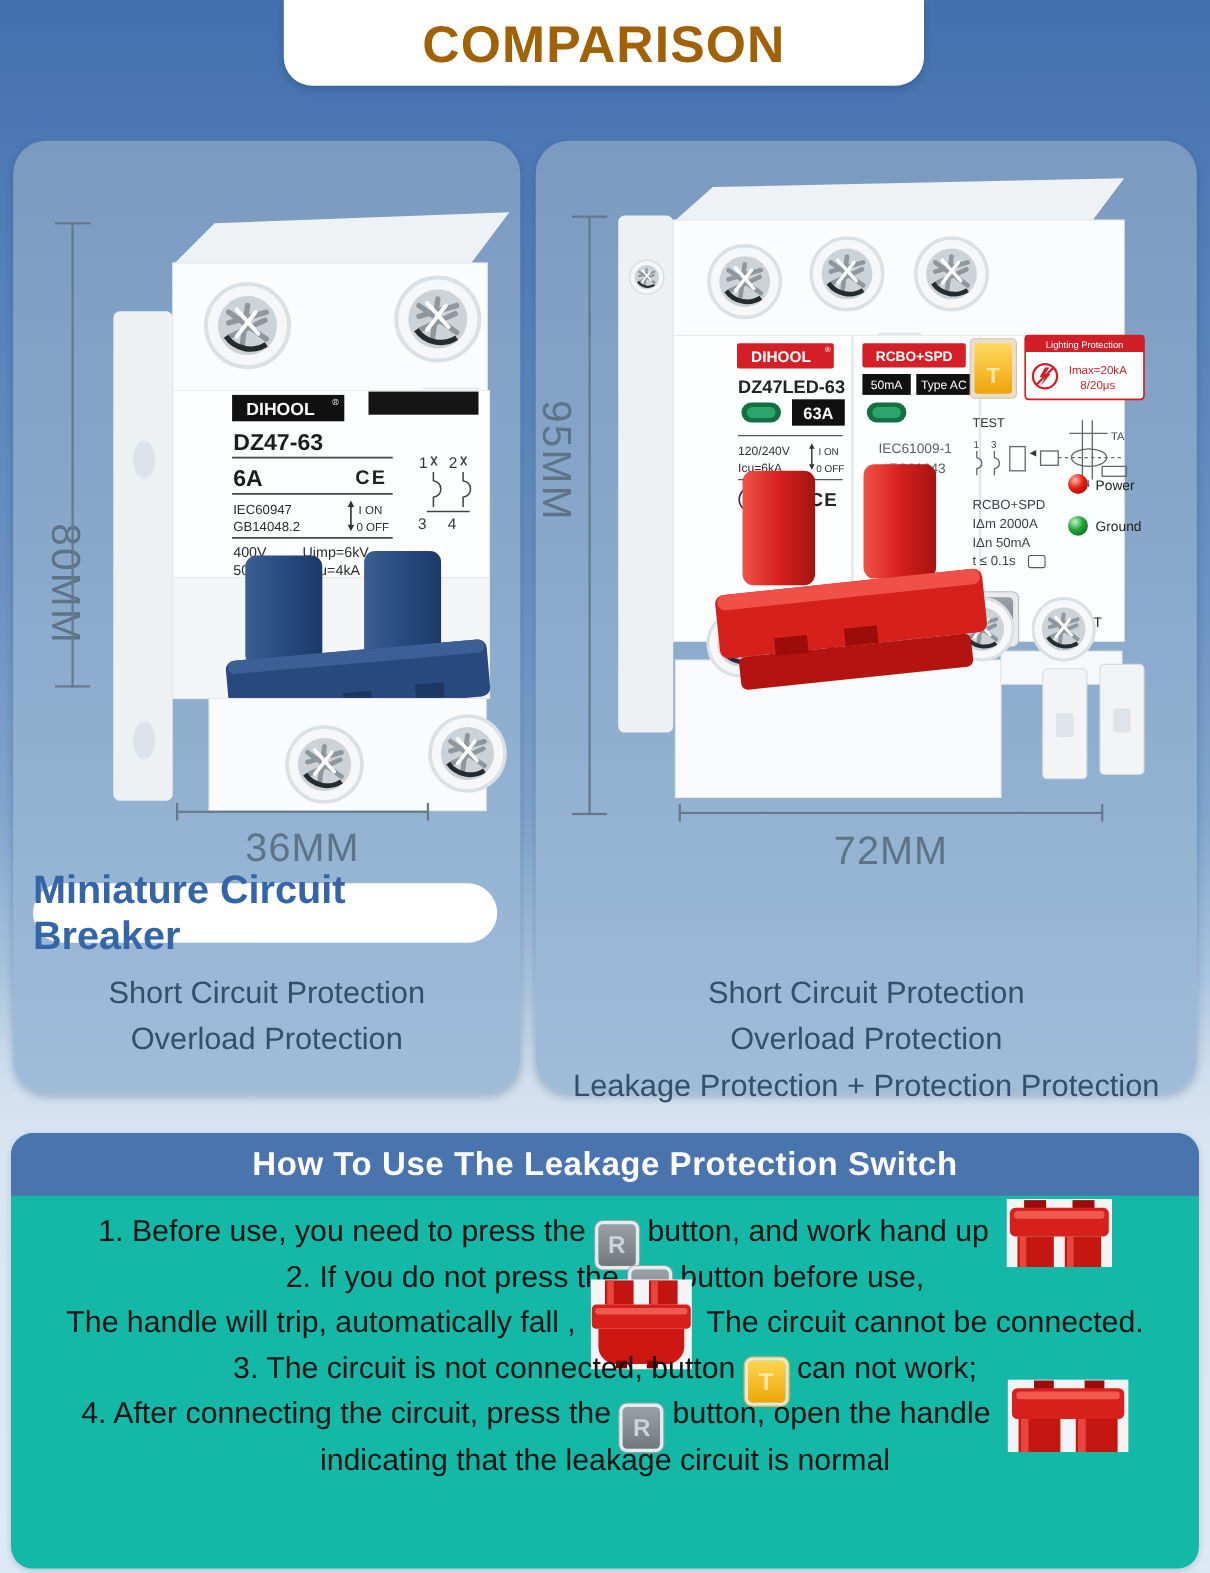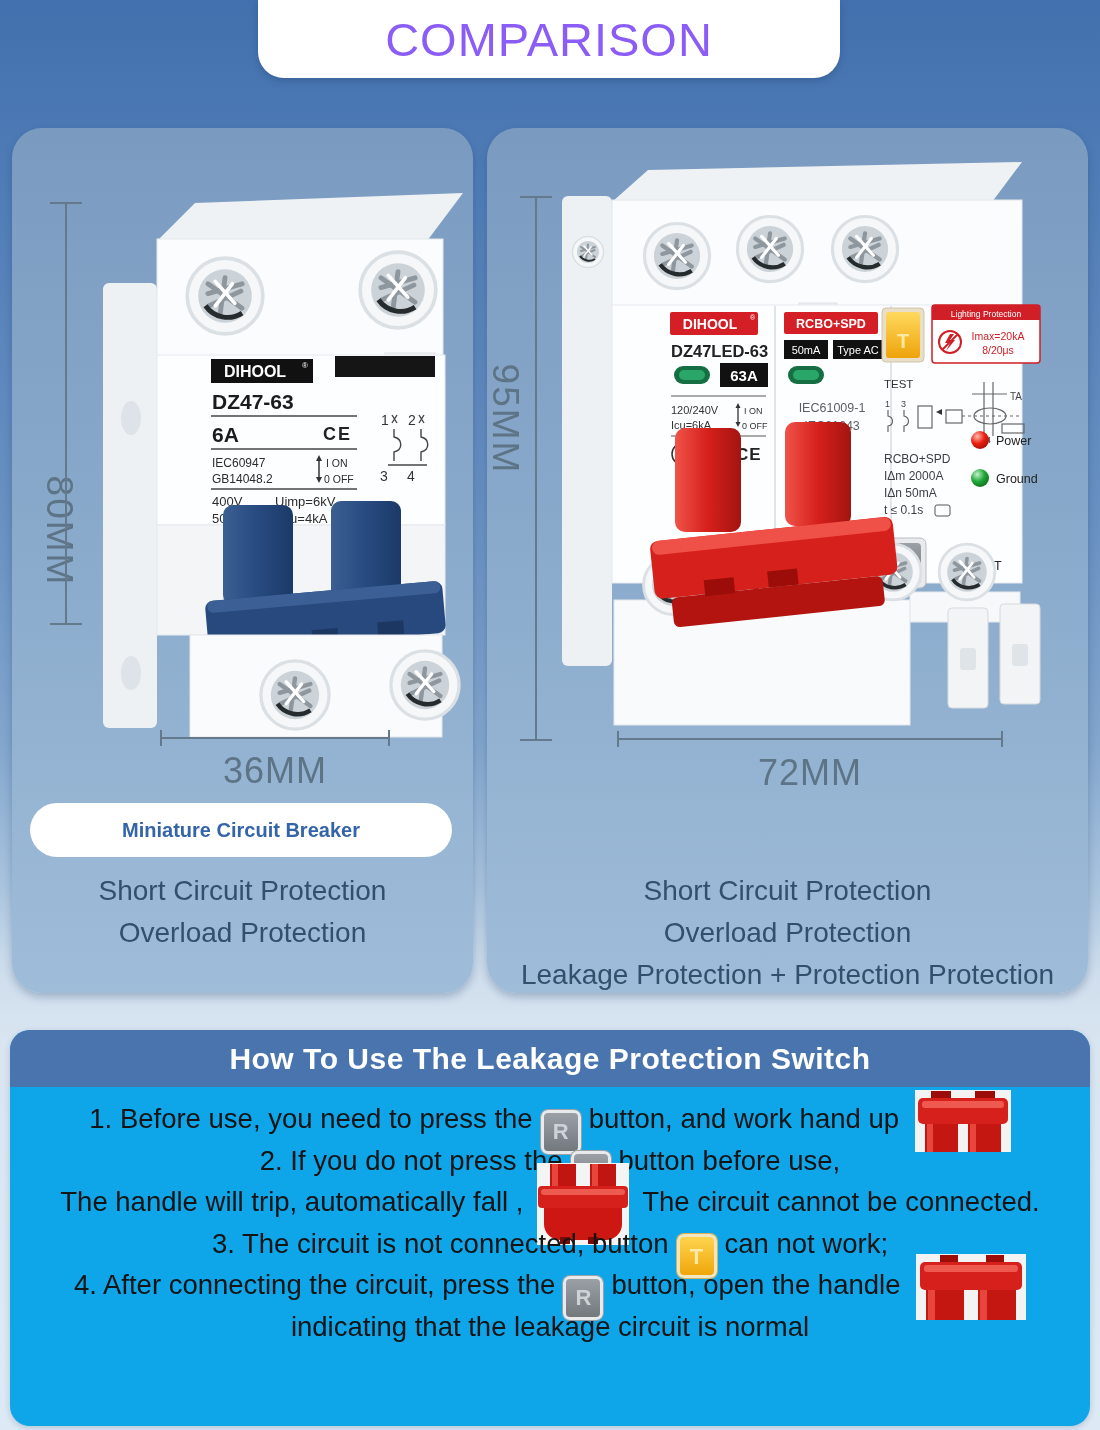--- a/index.html
+++ b/index.html
@@ -9,21 +9,21 @@
     background:linear-gradient(180deg,#4270ae 0%,#4f7cb6 12%,#6b93c3 38%,#83a6cd 52%,#a9c4de 62%,#cfdeed 68%,#d9e5f1 73%,#dde9f4 100%);
   }
   .abs{position:absolute;}
   
   .banner{
     left:258px;top:0;width:582px;height:78px;
     background:#fff;border-radius:0 0 26px 26px;
     display:flex;align-items:center;justify-content:center;
     box-shadow:0 3px 7px rgba(25,55,100,.30);
   }
-  .banner-title{font-size:47px;font-weight:normal;color:#8b5cf6;letter-spacing:1px;}
+  .banner-title{font-size:47px;font-weight:bold;color:#a16207;letter-spacing:1px;}
   
   .card{
     top:128px;height:865px;border-radius:30px;
     background:linear-gradient(180deg,#7b9ac0 0%,#89a9cb 45%,#9fbdd9 100%);
     box-shadow:0 4px 8px rgba(25,55,100,.28);
   }
   .card-left{left:12px;width:461px;}
   .card-right{left:487px;width:601px;}
   
   .vdim{
@@ -33,27 +33,27 @@
   .hdim{font-size:36px;color:#5d7487;letter-spacing:1px;text-align:center;}
   .vline{width:2px;background:#64798c;}
   .vline::before,.vline::after{content:"";position:absolute;left:-15px;width:32px;height:2px;background:#64798c;}
   .vline::before{top:0;} .vline::after{bottom:0;}
   .hline{height:2px;background:#64798c;}
   .hline::before,.hline::after{content:"";position:absolute;top:-7px;width:2px;height:16px;background:#64798c;}
   .hline::before{left:0;} .hline::after{right:0;}
   
   .pill{
     background:#fff;border-radius:30px;display:flex;align-items:center;justify-content:center;
-    font-size:20px;font-weight:bold;color:#3465a8;
-  }
-  .features{text-align:center;font-size:28px;font-weight:500;color:#32506b;line-height:42px;}
+    font-size:36px;font-weight:bold;color:#3465a8;
+  }
+  .features{text-align:center;font-size:28px;font-weight:500;color:#32506b;line-height:42px;margin-top:12px;}
   
   .instr-card{
     left:10px;top:1030px;width:1080px;height:396px;
-    background:#0ea5e9;border-radius:20px;overflow:hidden;
+    background:#14b8a6;border-radius:20px;overflow:hidden;
     box-shadow:0 2px 6px rgba(25,55,100,.20);
   }
   .instr-header{
     height:57px;background:#4a74ad;display:flex;align-items:center;justify-content:center;
     color:#fff;font-size:30px;font-weight:bold;letter-spacing:.5px;
   }
   .instr-body{padding-top:11px;}
   .iline{height:41.5px;line-height:41.5px;font-size:27.5px;color:#141414;text-align:center;white-space:nowrap;}
   .ibtn{
     display:inline-flex;align-items:center;justify-content:center;

